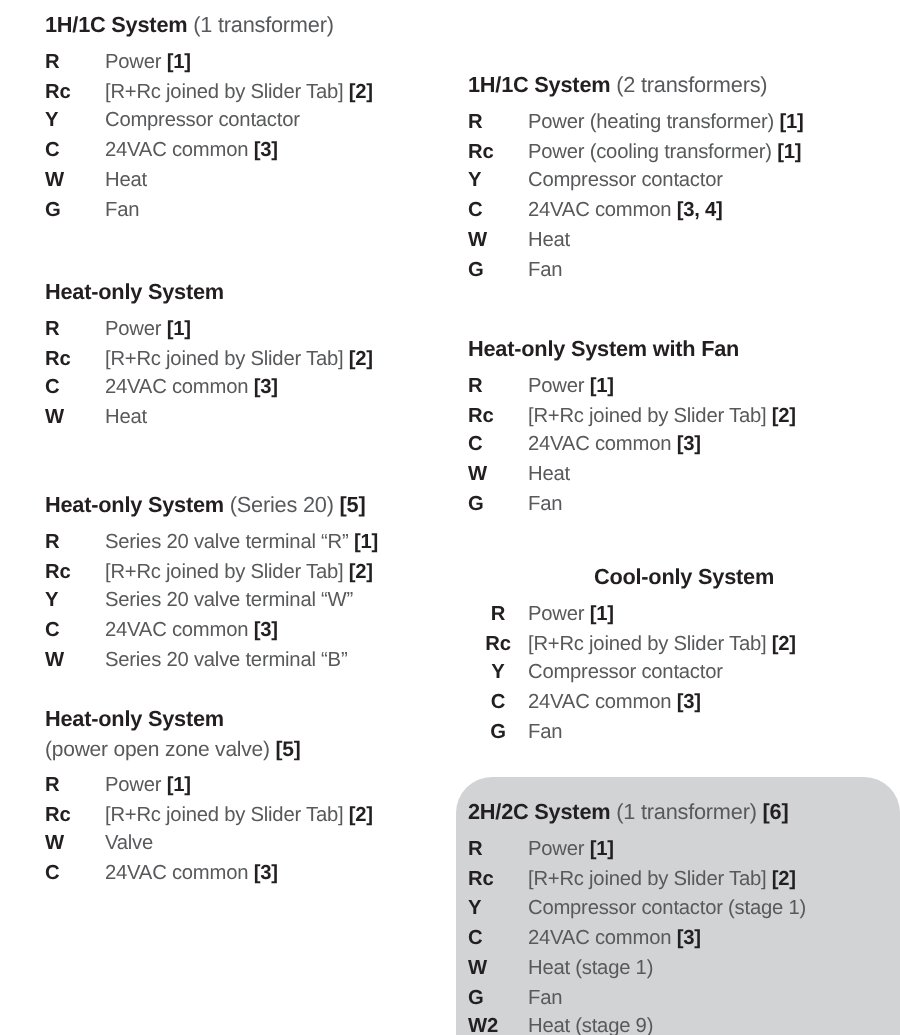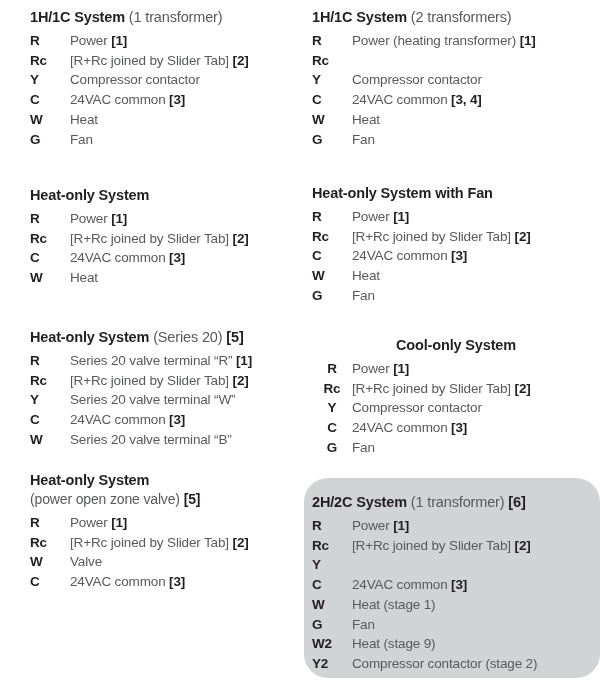--- a/index.html
+++ b/index.html
@@ -12,21 +12,21 @@
     font-family: "Liberation Sans", "DejaVu Sans", sans-serif;
     font-size: 13.5px;
     letter-spacing: -0.15px;
     color: #58595b;
   }
   .column { position: absolute; top: 0; height: 690px; }
   .column[data-name="column-left"]  { left: 30px;  width: 270px; text-decoration: underline; }
   .column[data-name="column-right"] { left: 304px; width: 296px; }
 
   .section { position: absolute; left: 0; right: 0; }
-  .column[data-name="column-right"] .section { padding-left: 8px; }
+  .column[data-name="column-right"] .section { padding-left: 8px; margin-top: 40px; }
 
   .section.highlighted {
     background: #d1d3d4;
     height: 185px;
     padding: 15px 10px 0 6px;
     border-radius: 24px;
   }
 
   .heading {
     line-height: 19px;
@@ -163,20 +163,21 @@
   <div class="column" data-name="column-right">
       <section class="section" data-name="system-section" style="top: 8px;">
         <div class="heading" data-name="section-title"><span class="b" data-name="section-title-main">1H/1C System</span> <span class="g" data-name="section-title-note">(2 transformers)</span></div>
         <div class="rows" data-name="terminal-rows">
           <div class="row" data-name="terminal-row">
             <span class="term" data-name="terminal-label">R</span>
             <span class="desc" data-name="terminal-description"><span class="g" data-name="terminal-description-text">Power (heating transformer)</span> <span class="ref" data-name="reference-marker">[1]</span></span>
           </div>
           <div class="row" data-name="terminal-row">
             <span class="term" data-name="terminal-label">Rc</span>
+            <span class="desc" data-name="terminal-description"><span class="g" data-name="terminal-description-text">Power (cooling transformer)</span> <span class="ref" data-name="reference-marker">[1]</span></span>
           </div>
           <div class="row" data-name="terminal-row">
             <span class="term" data-name="terminal-label">Y</span>
             <span class="desc" data-name="terminal-description"><span class="g" data-name="terminal-description-text">Compressor contactor</span></span>
           </div>
           <div class="row" data-name="terminal-row">
             <span class="term" data-name="terminal-label">C</span>
             <span class="desc" data-name="terminal-description"><span class="g" data-name="terminal-description-text">24VAC common</span> <span class="ref" data-name="reference-marker">[3, 4]</span></span>
           </div>
           <div class="row" data-name="terminal-row">
@@ -245,20 +246,21 @@
           <div class="row" data-name="terminal-row">
             <span class="term" data-name="terminal-label">R</span>
             <span class="desc" data-name="terminal-description"><span class="g" data-name="terminal-description-text">Power</span> <span class="ref" data-name="reference-marker">[1]</span></span>
           </div>
           <div class="row" data-name="terminal-row">
             <span class="term" data-name="terminal-label">Rc</span>
             <span class="desc" data-name="terminal-description"><span class="g" data-name="terminal-description-text">[R+Rc joined by Slider Tab]</span> <span class="ref" data-name="reference-marker">[2]</span></span>
           </div>
           <div class="row" data-name="terminal-row">
             <span class="term" data-name="terminal-label">Y</span>
+            <span class="desc" data-name="terminal-description"><span class="g" data-name="terminal-description-text">Compressor contactor (stage 1)</span></span>
           </div>
           <div class="row" data-name="terminal-row">
             <span class="term" data-name="terminal-label">C</span>
             <span class="desc" data-name="terminal-description"><span class="g" data-name="terminal-description-text">24VAC common</span> <span class="ref" data-name="reference-marker">[3]</span></span>
           </div>
           <div class="row" data-name="terminal-row">
             <span class="term" data-name="terminal-label">W</span>
             <span class="desc" data-name="terminal-description"><span class="g" data-name="terminal-description-text">Heat (stage 1)</span></span>
           </div>
           <div class="row" data-name="terminal-row">

